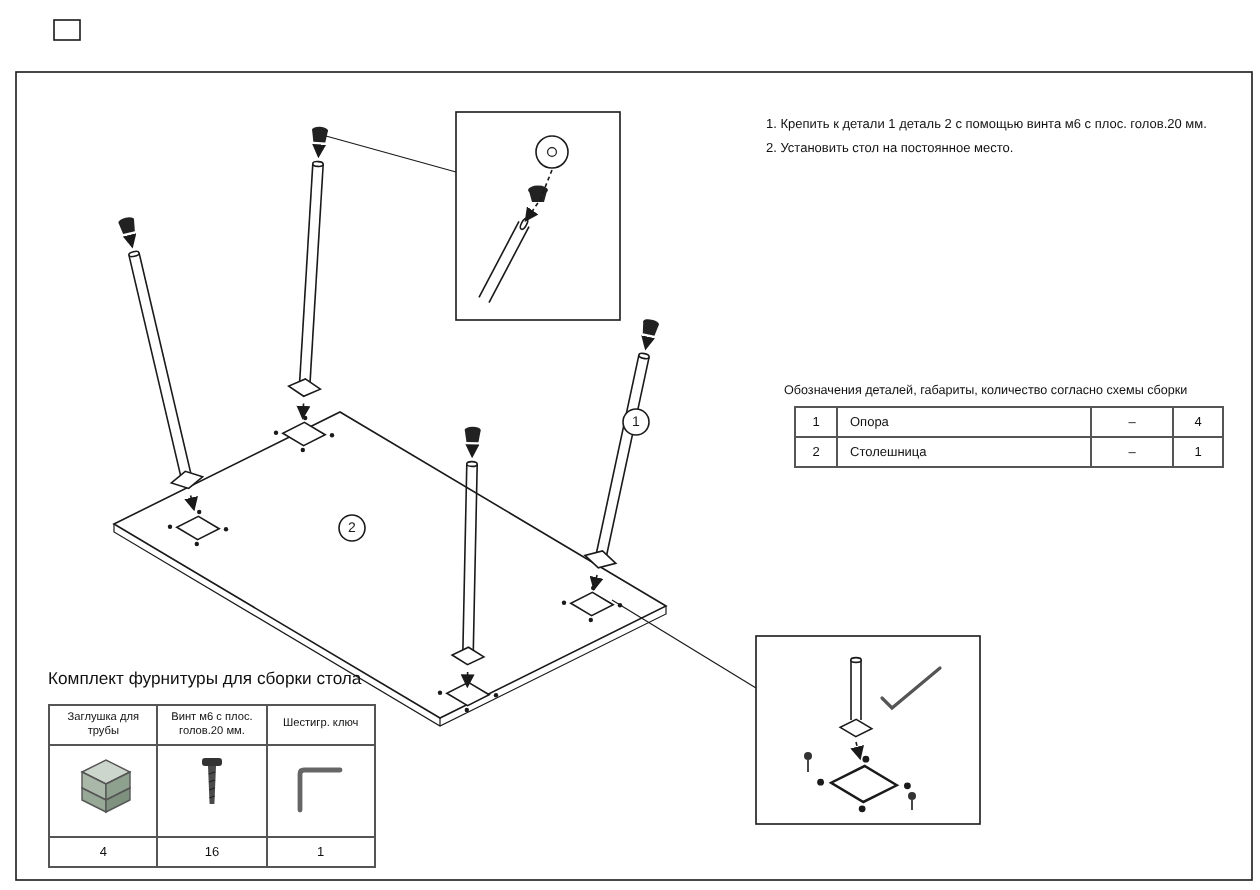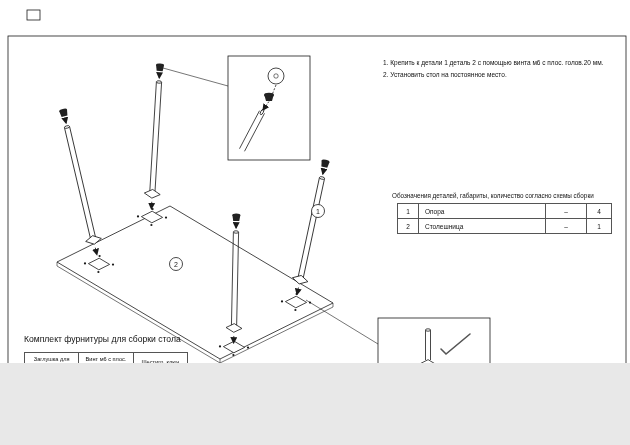--- a/index.html
+++ b/index.html
@@ -1,16 +1,16 @@
 <!DOCTYPE html>
 <html><head>
 <meta charset="utf-8">
 <style>
   html,body{margin:0;padding:0;background:#e8e8e8;}
-  .sheet{position:relative;width:630px;height:363px;background:#ffffff;
+  .sheet{position:relative;width:630px;height:445px;background:#ffffff;
          font-family:"Liberation Sans",sans-serif;color:#111;overflow:hidden;}
   .art{position:absolute;left:0;top:0;}
   svg text{font-family:"Liberation Sans",sans-serif;fill:#1a1a1a;}
   .s{stroke:#1a1a1a;stroke-width:0.8;fill:none;}
   .sf{stroke:#1a1a1a;stroke-width:0.8;fill:#ffffff;}
   .dash{stroke:#1a1a1a;stroke-width:0.8;fill:none;stroke-dasharray:2 1.6;}
   .thin{stroke:#1a1a1a;stroke-width:0.6;fill:none;}
 
   .instructions{position:absolute;left:383px;top:57px;width:242px;
                 font-size:6.5px;line-height:1.8;}

